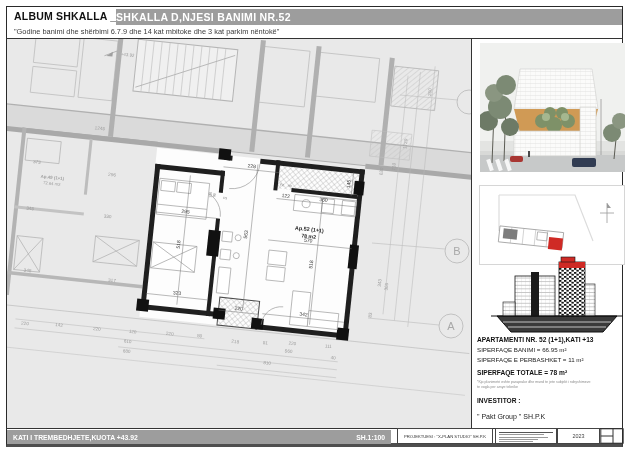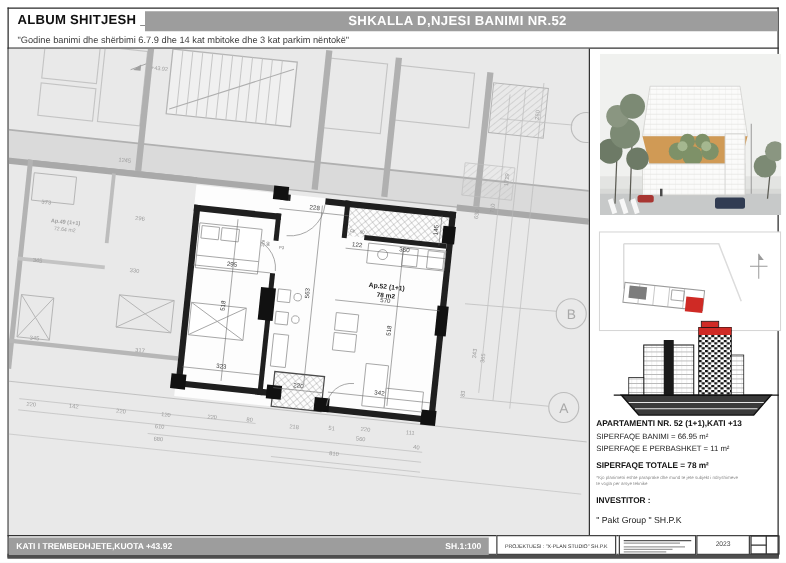--- a/index.html
+++ b/index.html
@@ -2,21 +2,21 @@
 <html><head>
 <meta charset="utf-8">
 <style>
   html,body{margin:0;padding:0;background:#ffffff;font-family:"Liberation Sans",sans-serif;}
   .page{position:relative;width:629px;height:450px;background:#fff;overflow:hidden;}
   .abs{position:absolute;}
   .frame{left:6px;top:6px;width:615px;height:436px;border:1.6px solid #2a2a2a;border-bottom:4px solid #4e4e4e;}
   .album-title{left:14px;top:10px;font-size:10.5px;font-weight:bold;color:#111;letter-spacing:.2px;white-space:nowrap;}
   .album-suffix{font-weight:bold;color:#111;}
   .gray-bar{background:#9d9d9d;}
-  .titlebar{left:116px;top:9px;width:506px;height:16px;display:flex;align-items:center;justify-content:center;padding-right:6px;box-sizing:border-box;}
+  .titlebar{left:116px;top:9px;width:506px;height:16px;display:flex;align-items:center;justify-content:flex-start;padding-right:6px;box-sizing:border-box;}
   .titlebar span{color:#fff;font-weight:bold;font-size:10.5px;letter-spacing:.3px;white-space:nowrap;}
   .subtitle{left:14px;top:27px;font-size:7.4px;color:#3c3c3c;white-space:nowrap;}
   .hline{background:#333;height:1px;}
   .vline{background:#333;width:1px;}
   .drawing{left:7px;top:39px;width:464px;height:389px;background:#e9e9e9;overflow:hidden;}
   .panel-text{left:477px;top:336px;width:146px;}
   .pt1{font-size:6.6px;font-weight:bold;color:#111;margin:0 0 3px 0;}
   .pt2{font-size:6.2px;color:#222;margin:0 0 2.5px 0;}
   .pt-total{font-size:6.6px;font-weight:bold;color:#111;margin:6px 0 4px 0;}
   .pt-note{font-size:3.6px;color:#8a8a8a;margin:0;line-height:1.5;}
@@ -35,21 +35,21 @@
   .tb-logo{left:600px;top:428px;width:24px;height:16px;}
   svg text{font-family:"Liberation Sans",sans-serif;}
 </style>
 </head>
 <body>
 
 <div class="page">
   <div class="abs frame"></div>
 
   <div class="abs album-title">
-    <span>ALBUM SHITJESH</span>
+    <span>ALBUM SHKALLA</span>
     <span class="album-suffix">____</span>
   </div>
   <div class="abs gray-bar titlebar">
     <span>SHKALLA D,NJESI BANIMI NR.52</span>
   </div>
   <div class="abs subtitle">"Godine banimi dhe shërbimi 6.7.9 dhe 14 kat mbitoke dhe 3 kat parkim nëntokë"</div>
   <div class="abs hline" style="left:6px;top:38px;width:617px;"></div>
 
   <div class="abs drawing">
     <svg width="464" height="389" viewBox="7 39 464 389">

